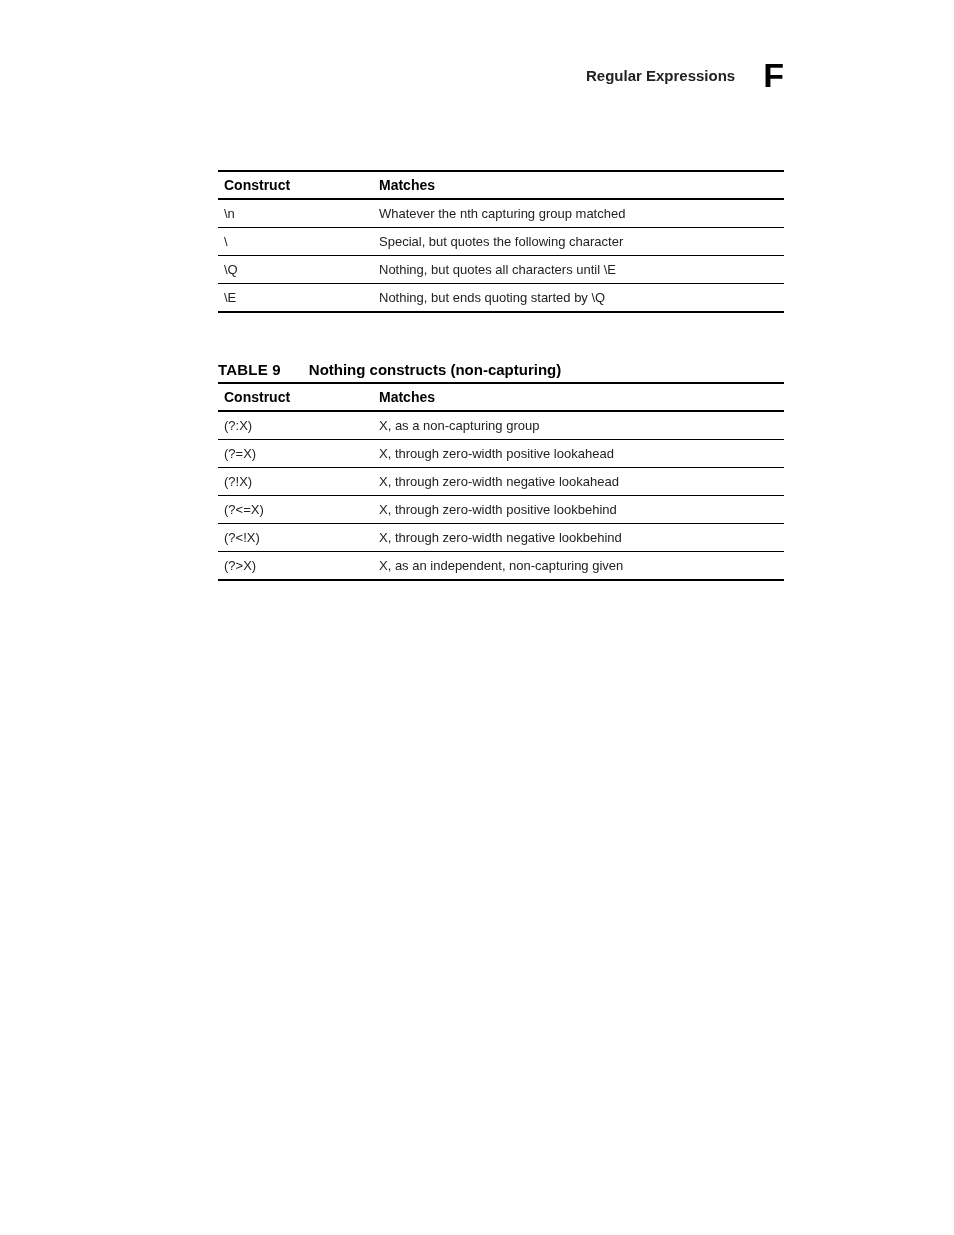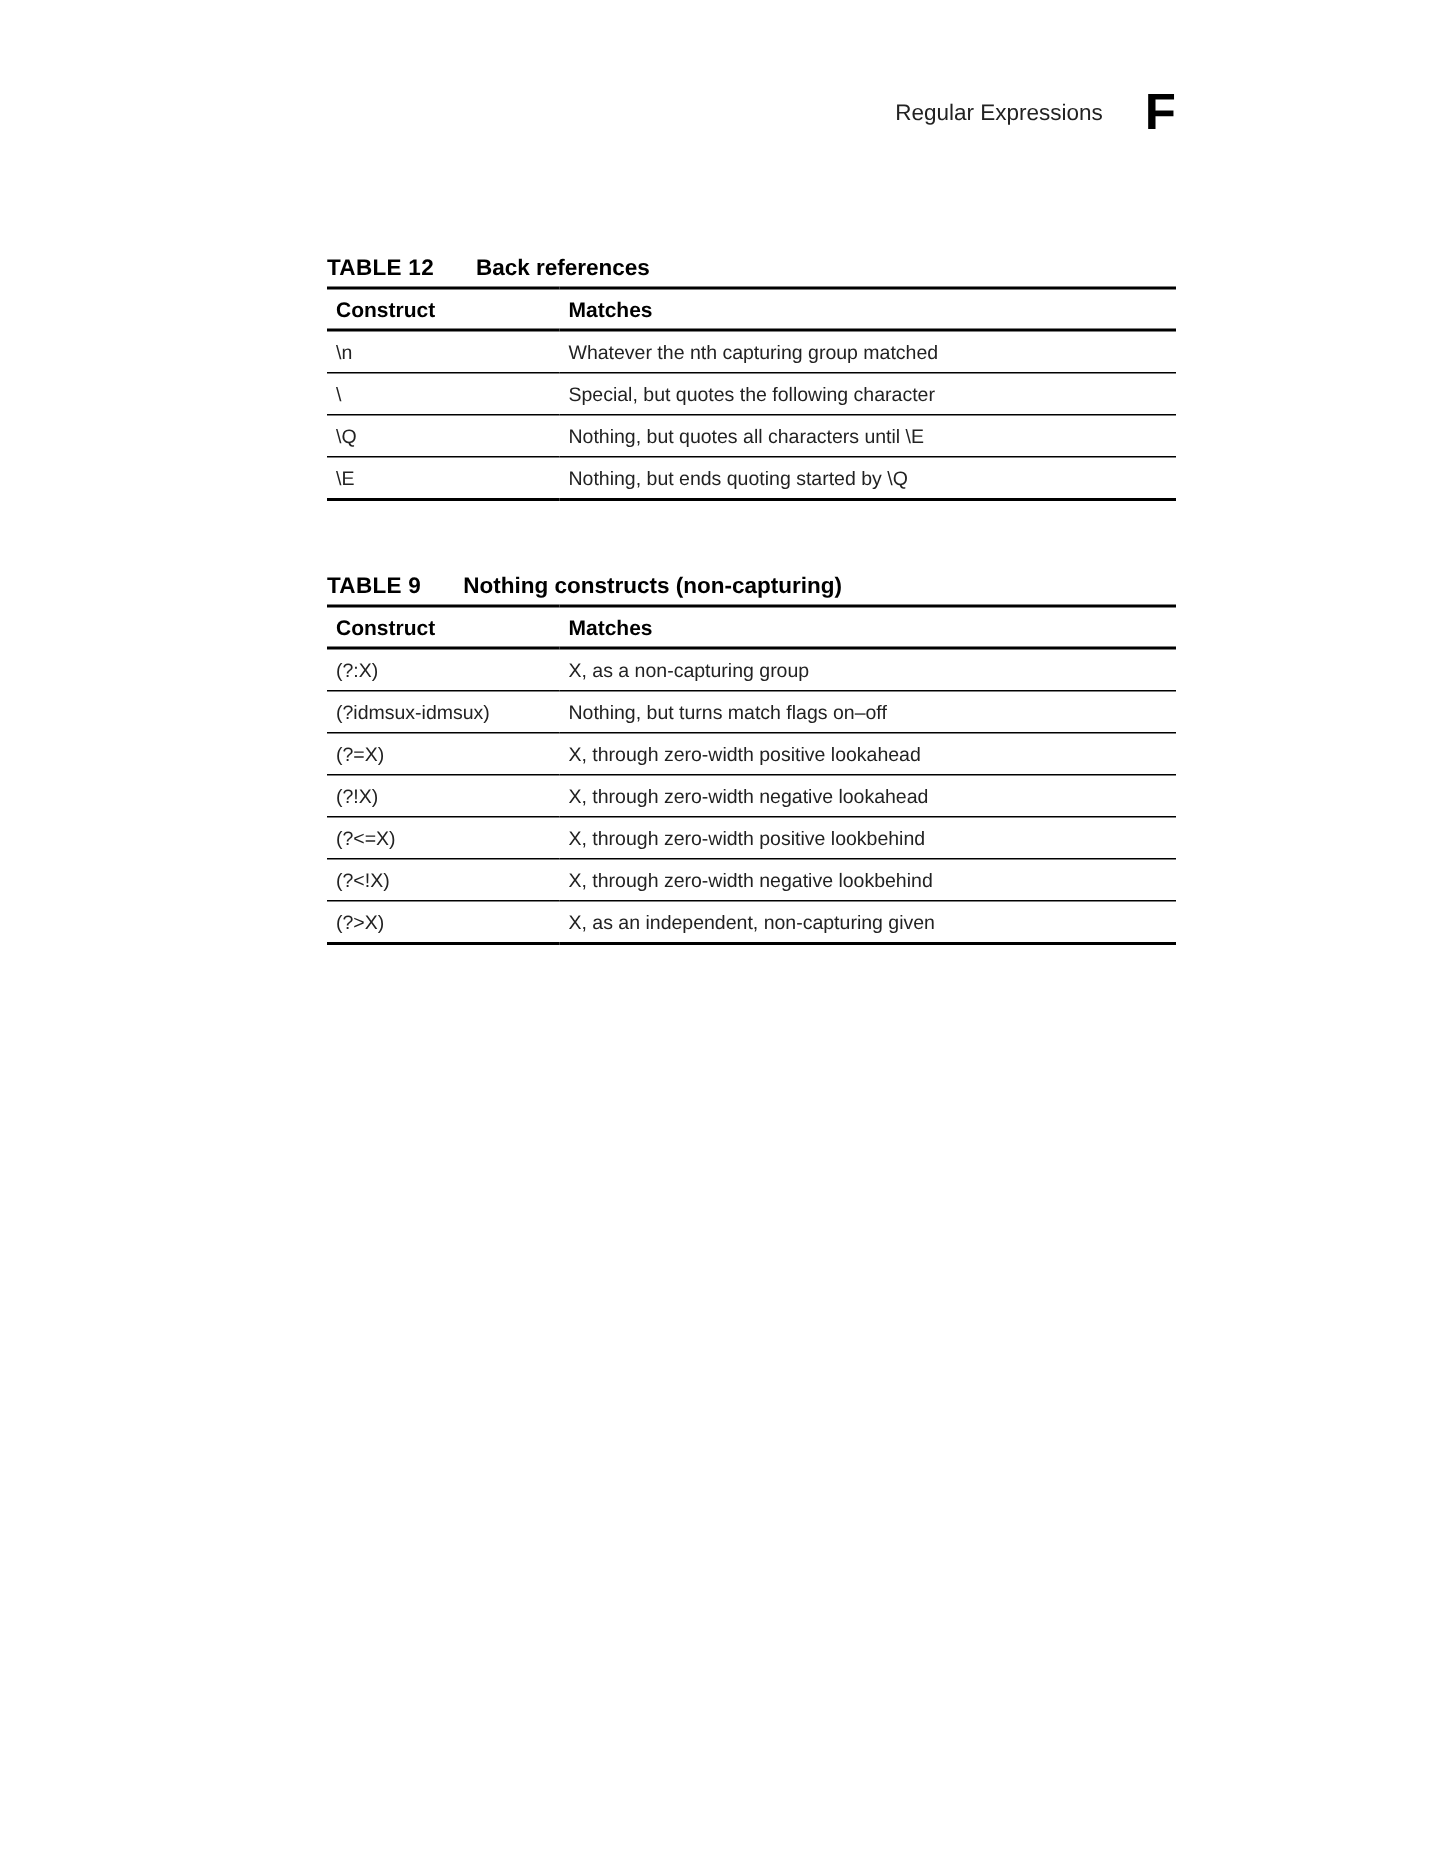--- a/index.html
+++ b/index.html
@@ -19,20 +19,21 @@
   .header {
     display: flex;
     justify-content: flex-end;
     align-items: center;
     gap: 28px;
     margin-bottom: 78px;
   }
   .header-title {
     font-size: 15px;
     color: #222;
+    font-weight: bold;
   }
   .header-letter {
     font-family: "Arial Narrow", Arial, sans-serif;
     font-stretch: condensed;
     font-size: 34px;
     font-weight: 700;
     color: #000;
     line-height: 1;
   }
   .table-block {
@@ -93,24 +94,20 @@
 <body>
 
 <div class="page">
 
   <div class="header">
     <span class="header-title">Regular Expressions</span>
     <span class="header-letter">F</span>
   </div>
 
   <div class="table-block">
-    <div class="table-caption">
-      <span class="table-number">TABLE 12</span>
-      <span class="table-title">Back references</span>
-    </div>
     <table>
       <colgroup>
           <col class="col1">
           <col>
         </colgroup>
       <thead>
         <tr>
           <th>Construct</th>
           <th>Matches</th>
         </tr>
@@ -151,24 +148,20 @@
           <th>Construct</th>
           <th>Matches</th>
         </tr>
       </thead>
       <tbody>
         <tr>
           <td>(?:X)</td>
           <td>X, as a non-capturing group</td>
         </tr>
         <tr>
-          <td>(?idmsux-idmsux)</td>
-          <td>Nothing, but turns match flags on–off</td>
-        </tr>
-        <tr>
           <td>(?=X)</td>
           <td>X, through zero-width positive lookahead</td>
         </tr>
         <tr>
           <td>(?!X)</td>
           <td>X, through zero-width negative lookahead</td>
         </tr>
         <tr>
           <td>(?&lt;=X)</td>
           <td>X, through zero-width positive lookbehind</td>

